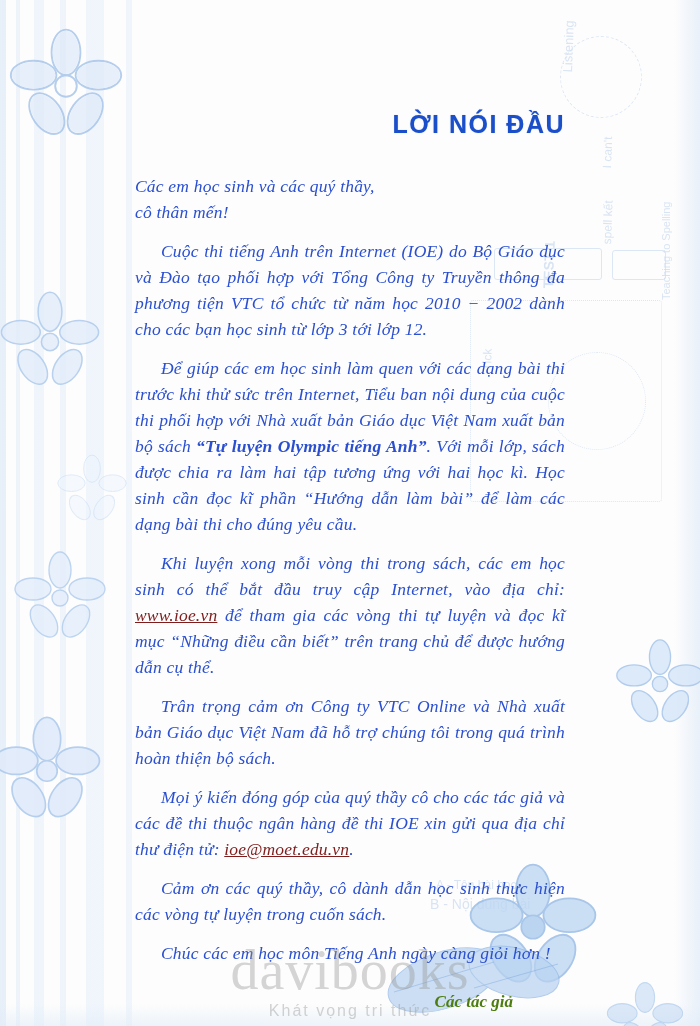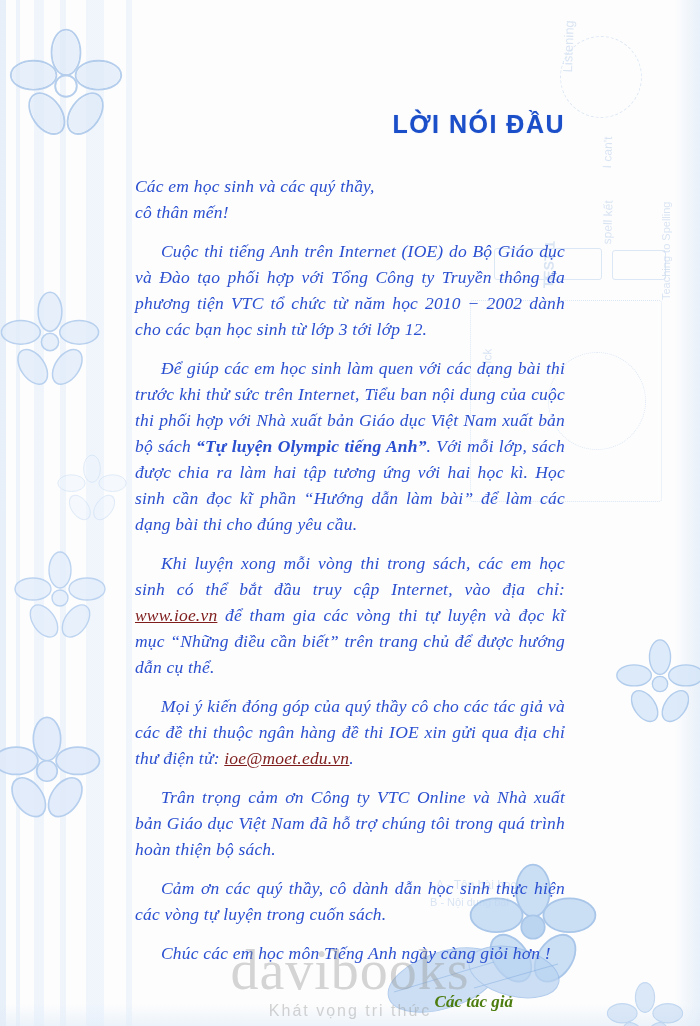--- a/index.html
+++ b/index.html
@@ -171,21 +171,21 @@
     <div class="ghost-box" style="left:494px; top:248px; width:106px; height:30px;"></div>
     <div class="ghost-box" style="left:612px; top:250px; width:52px; height:28px;"></div>
     <div class="ghost-box" style="left:470px; top:300px; width:190px; height:200px; border-style:dotted;"></div>
     <div class="ghost" style="left:560px; top:72px; font-size:13px; transform:rotate(-88deg); transform-origin:left top;">Listening</div>
     <div class="ghost" style="left:600px; top:168px; font-size:12px; transform:rotate(-88deg); transform-origin:left top;">I can't</div>
     <div class="ghost" style="left:600px; top:244px; font-size:12px; transform:rotate(-88deg); transform-origin:left top;">spell kết</div>
     <div class="ghost" style="left:660px; top:300px; font-size:11px; transform:rotate(-90deg); transform-origin:left top;">Teaching to Spelling</div>
     <div class="ghost" style="left:540px; top:288px; font-size:14px; font-weight:bold; transform:rotate(-88deg); transform-origin:left top;">TEST 1</div>
     <div class="ghost" style="left:480px; top:370px; font-size:12px; transform:rotate(-88deg); transform-origin:left top;">Tick</div>
     <div class="ghost" style="left:436px; top:878px; font-size:12px;">A - Tên bài học</div>
-    <div class="ghost" style="left:430px; top:896px; font-size:11px;">B - Nội dung bài</div>
+    <div class="ghost" style="left:430px; top:896px; font-size:14px;">B - Nội dung bài</div>
 
     <div class="flower" style="left:6px; top:26px;">
       <svg width="120" height="120" viewBox="0 0 100 100">
         <g fill="none" stroke="#a9c6ea" stroke-width="1.6">
           <ellipse cx="50" cy="22" rx="12" ry="19"></ellipse>
           <ellipse cx="77" cy="41" rx="19" ry="12"></ellipse>
           <ellipse cx="66" cy="73" rx="12" ry="19" transform="rotate(35 66 73)"></ellipse>
           <ellipse cx="34" cy="73" rx="12" ry="19" transform="rotate(-35 34 73)"></ellipse>
           <ellipse cx="23" cy="41" rx="19" ry="12"></ellipse>
           <circle cx="50" cy="50" r="9"></circle>
@@ -308,25 +308,25 @@
     <p class="para">Cuộc thi tiếng Anh trên Internet (IOE) do Bộ Giáo dục và Đào tạo phối hợp với Tổng Công ty Truyền thông đa phương tiện VTC tổ chức từ năm học 2010 − 2002 dành cho các bạn học sinh từ lớp 3 tới lớp 12.</p>
 
     <p class="para">
       <span>Để giúp các em học sinh làm quen với các dạng bài thi trước khi thử sức trên Internet, Tiểu ban nội dung của cuộc thi phối hợp với Nhà xuất bản Giáo dục Việt Nam xuất bản bộ sách </span><span class="bold-it">“Tự luyện Olympic tiếng Anh”</span><span>. Với mỗi lớp, sách được chia ra làm hai tập tương ứng với hai học kì. Học sinh cần đọc kĩ phần “Hướng dẫn làm bài” để làm các dạng bài thi cho đúng yêu cầu.</span>
     </p>
 
     <p class="para">
       <span>Khi luyện xong mỗi vòng thi trong sách, các em học sinh có thể bắt đầu truy cập Internet, vào địa chỉ: </span><span class="link">www.ioe.vn</span><span> để tham gia các vòng thi tự luyện và đọc kĩ mục “Những điều cần biết” trên trang chủ để được hướng dẫn cụ thể.</span>
     </p>
 
+    <p class="para">Trân trọng cảm ơn Công ty VTC Online và Nhà xuất bản Giáo dục Việt Nam đã hỗ trợ chúng tôi trong quá trình hoàn thiện bộ sách.</p>
+
     <p class="para">
       <span>Mọi ý kiến đóng góp của quý thầy cô cho các tác giả và các đề thi thuộc ngân hàng đề thi IOE xin gửi qua địa chỉ thư điện tử: </span><span class="link">ioe@moet.edu.vn</span><span>.</span>
     </p>
-
-    <p class="para">Trân trọng cảm ơn Công ty VTC Online và Nhà xuất bản Giáo dục Việt Nam đã hỗ trợ chúng tôi trong quá trình hoàn thiện bộ sách.</p>
 
     <p class="para">Cảm ơn các quý thầy, cô dành dẫn học sinh thực hiện các vòng tự luyện trong cuốn sách.</p>
 
     <p class="para">Chúc các em học môn Tiếng Anh ngày càng giỏi hơn !</p>
 
     <div class="signature">Các tác giả</div>
   </div>
 
   <div class="watermark">
     <div class="wm-main">davibooks</div>

